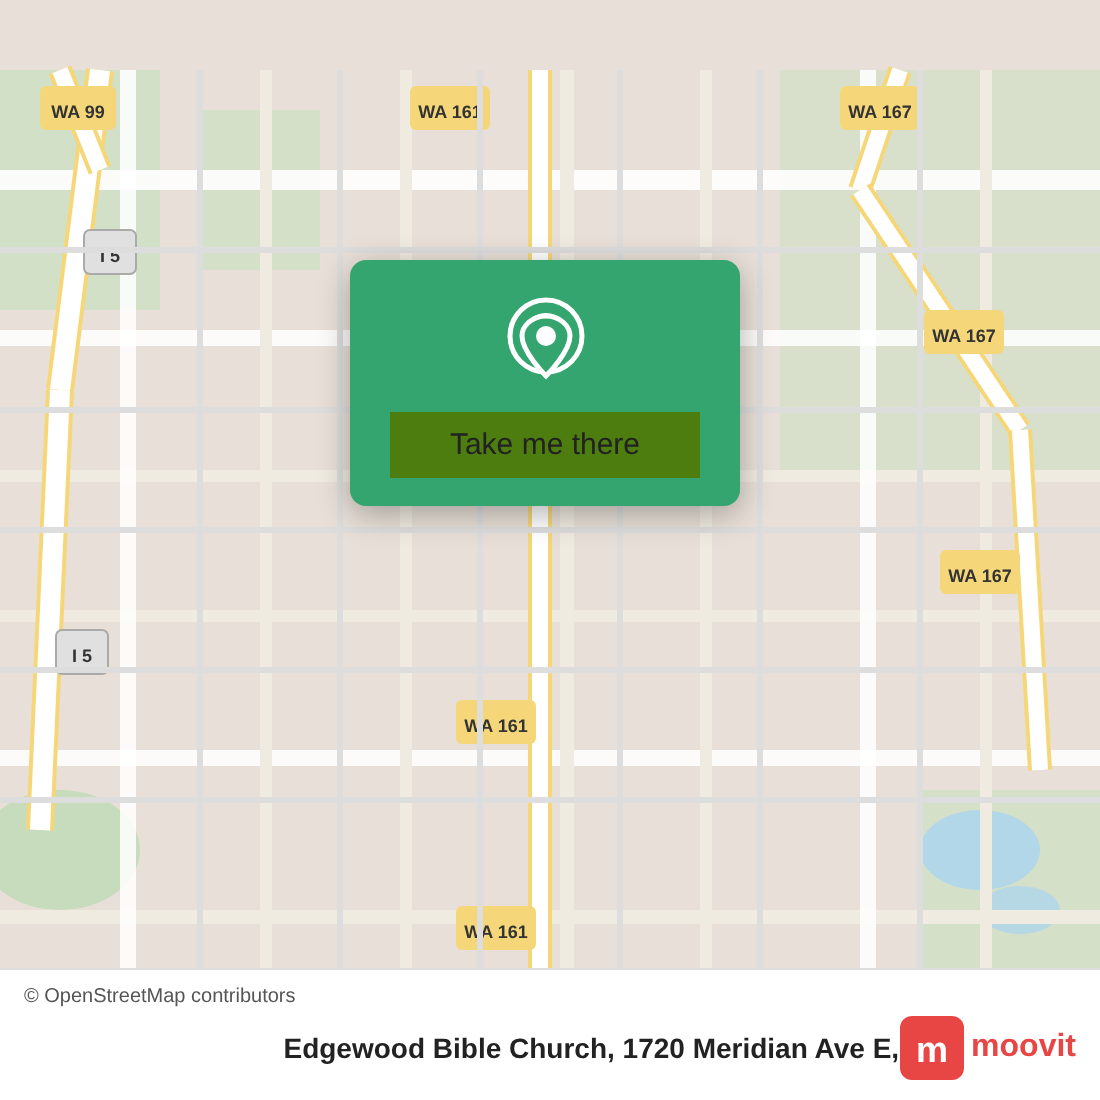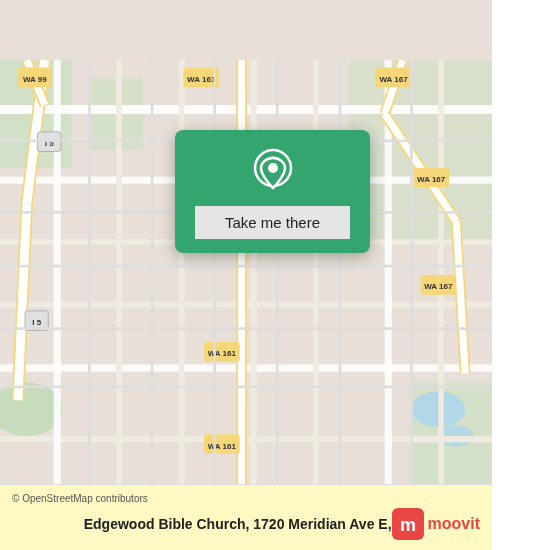--- a/index.html
+++ b/index.html
@@ -5,21 +5,21 @@
     * { margin: 0; padding: 0; box-sizing: border-box; }
     body {
       width: 550px;
       height: 550px;
       overflow: hidden;
       font-family: Arial, sans-serif;
       position: relative;
     }
 
     #map-container {
-      width: 492px;
+      width: 550px;
       height: 550px;
       position: relative;
       background-color: #e8e0d8;
       overflow: hidden;
     }
 
     
     .map-bg {
       width: 100%;
       height: 100%;
@@ -43,39 +43,39 @@
       z-index: 10;
     }
 
     .pin-icon {
       width: 48px;
       height: 48px;
       margin-bottom: 10px;
     }
 
     .take-me-there-btn {
-      background: #e5e5e5;
+      background: #4d7c0f;
       color: #222;
       border: none;
       border-radius: 0;
       padding: 8px 18px;
       font-size: 15px;
       font-weight: 500;
       cursor: pointer;
       width: 100%;
       text-align: center;
     }
 
     
     .bottom-bar {
       position: absolute;
       bottom: 0;
       left: 0;
       width: 100%;
-      background: #fef9c3;
+      background: #ffffff;
       padding: 8px 12px 10px 12px;
       z-index: 10;
       border-top: 1px solid #ddd;
     }
 
     .attribution {
       font-size: 10px;
       color: #555;
       margin-bottom: 4px;
     }

